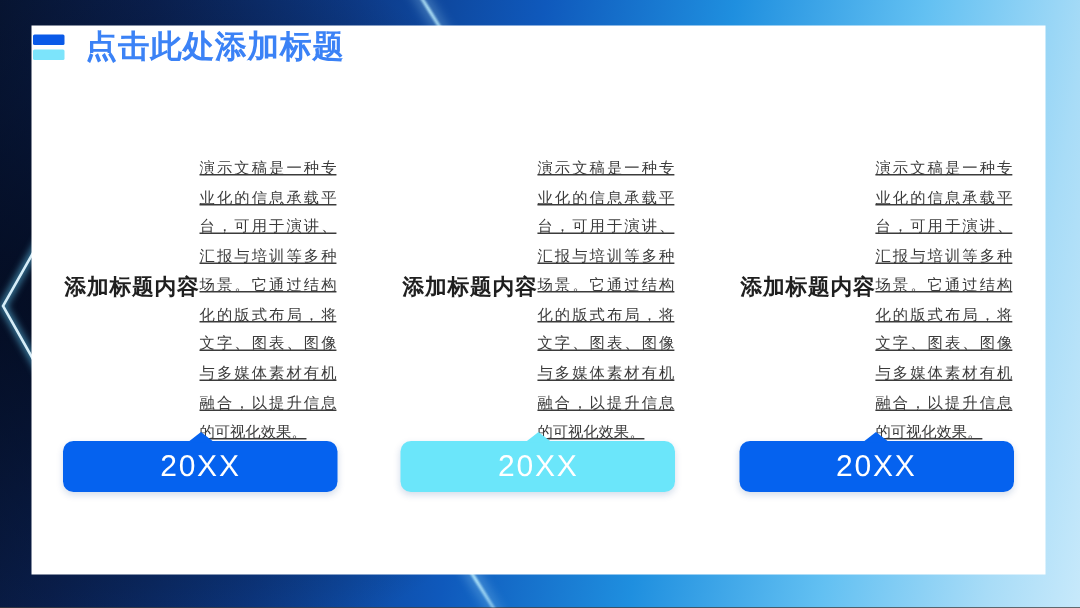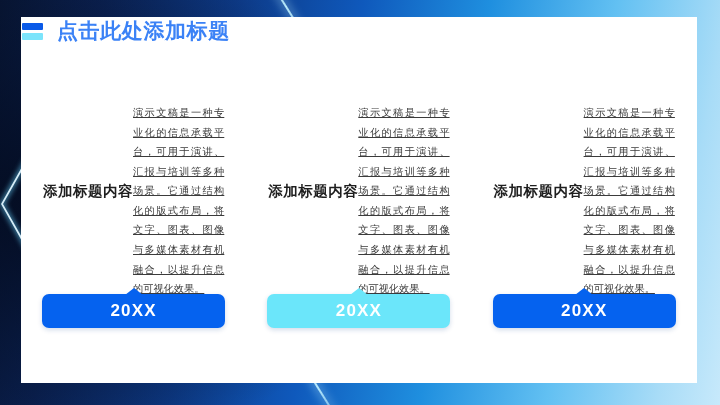--- a/index.html
+++ b/index.html
@@ -193,22 +193,22 @@
     position: absolute;
     top: -6px;
     left: 50%;
     transform: translateX(-50%);
     width: 0;
     height: 0;
     border-left: 9px solid transparent;
     border-right: 9px solid transparent;
   }
   .badge-label {
-    font-size: 17px;
-    font-weight: bold;
+    font-size: 20px;
+    font-weight: normal;
     color: #ffffff;
     letter-spacing: 1.2px;
   }
 </style>
 </head>
 <body>
 
 <div id="slide">
 
   <div class="bg-base"></div>

